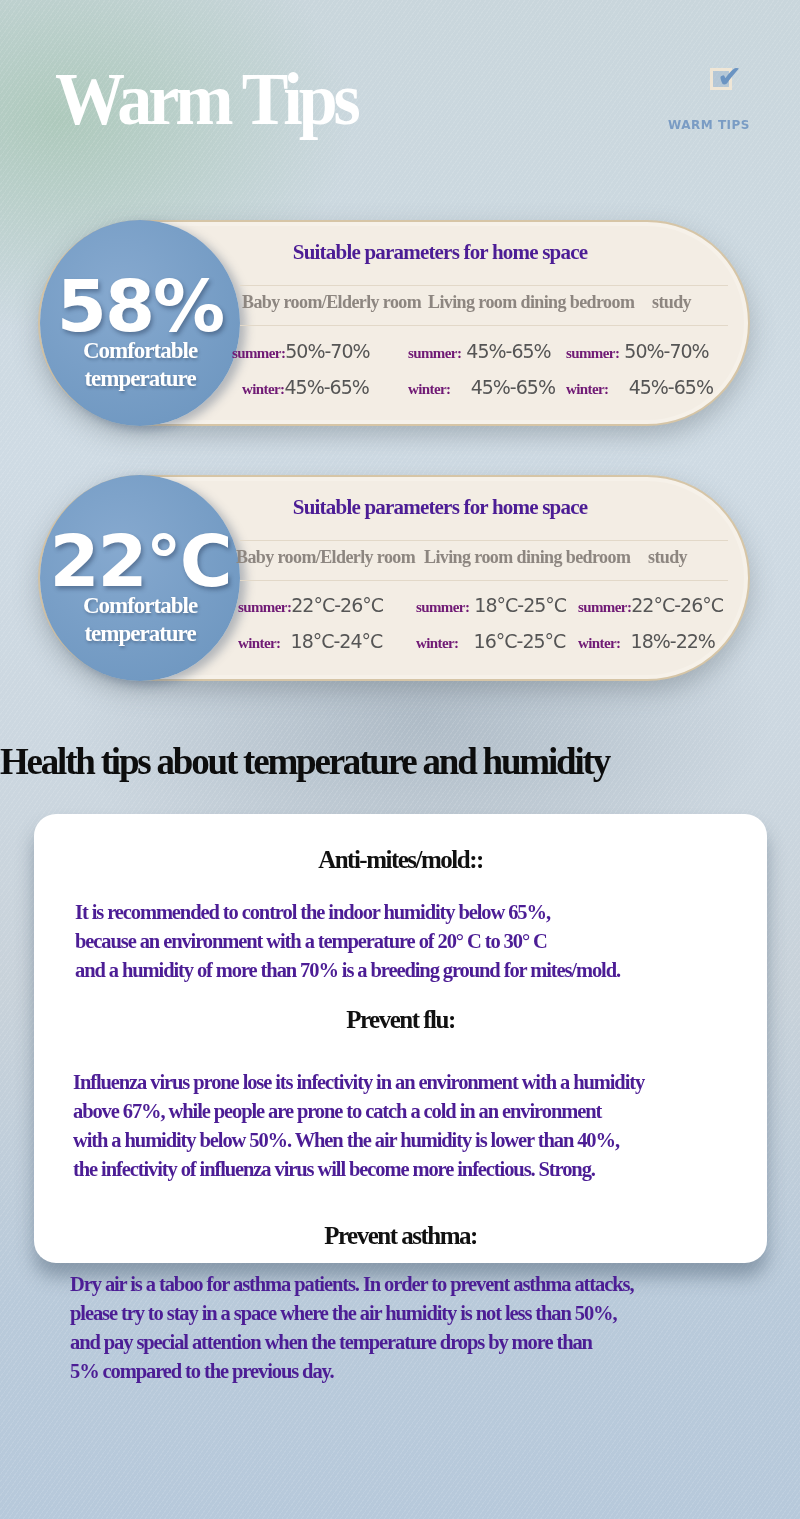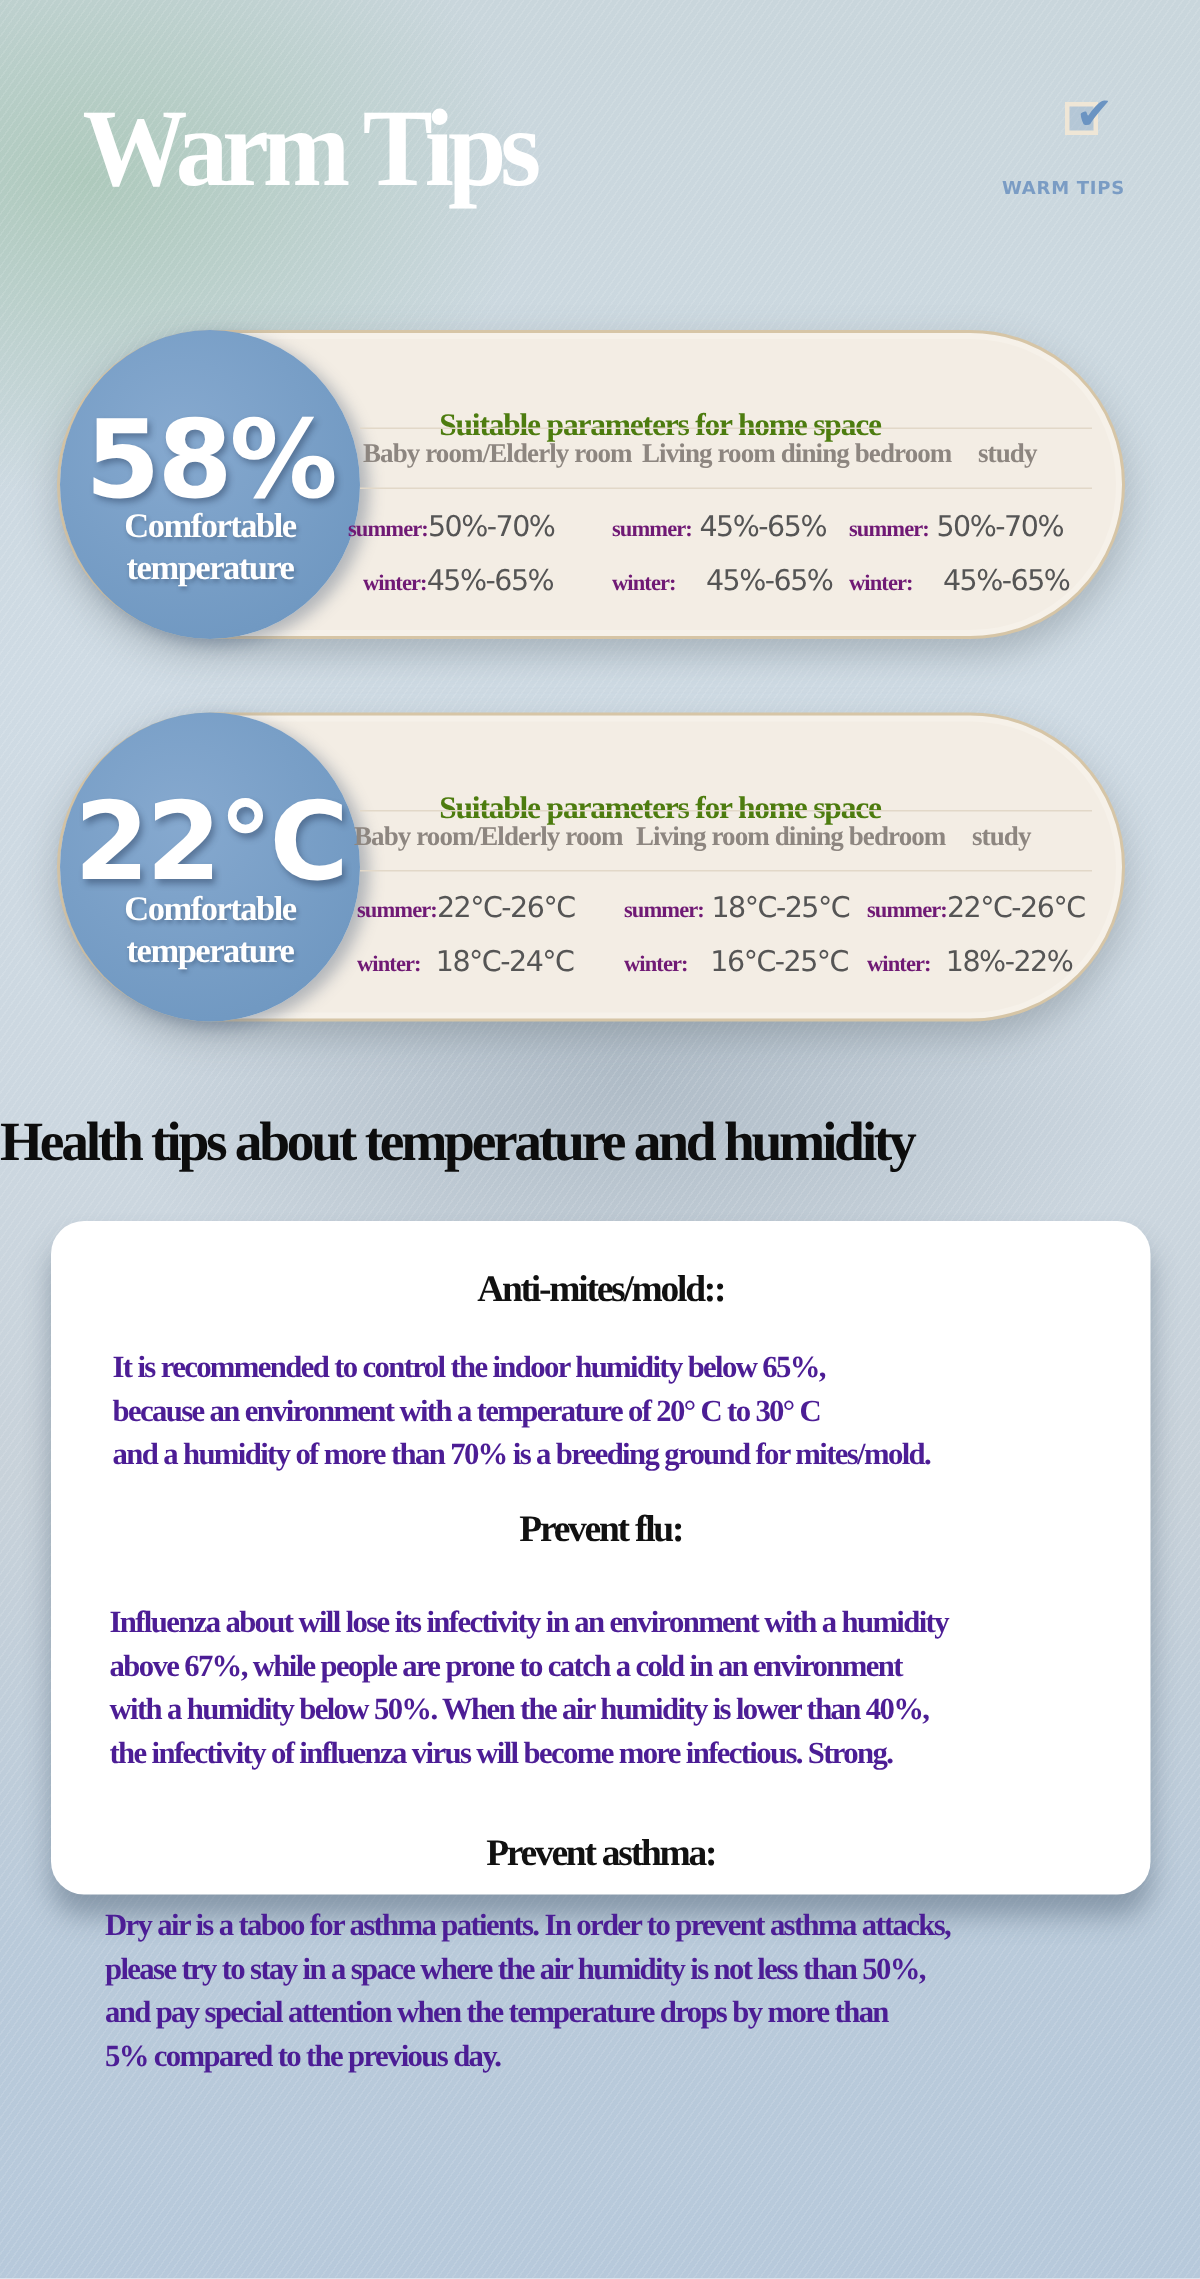--- a/index.html
+++ b/index.html
@@ -55,21 +55,21 @@
     margin-top: 55px; line-height: 62px; letter-spacing: -2px;
     text-shadow: 2px 3px 4px rgba(40,60,90,0.45);
   }
   .circle .sub {
     font-family: "Liberation Serif", serif; font-weight: bold; font-size: 23px;
     line-height: 28px; letter-spacing: -1px;
     text-shadow: 1px 2px 3px rgba(40,60,90,0.4);
   }
   .pill .heading {
     position: absolute; left: 230px; top: 18px; width: 340px; text-align: center;
-    font-weight: bold; font-size: 21px; color: #4d7c0f; letter-spacing: -0.8px; margin-top: 31px;
+    font-weight: bold; font-size: 21px; color: #4c1d95; letter-spacing: -0.8px;
   }
   .pill .rule { position: absolute; left: 200px; right: 20px; height: 1px; background: #e2d8c8; }
   .pill .rule.r1 { top: 63px; }
   .pill .rule.r2 { top: 103px; }
   .pill .col-h {
     position: absolute; top: 70px; font-size: 18px; font-weight: bold;
     color: #8d8680; letter-spacing: -0.6px; white-space: nowrap;
   }
   .pill .cell {
     position: absolute; font-size: 19px; color: #555; white-space: nowrap;
@@ -158,21 +158,21 @@
 <div class="card">
   <h3 style="top:32px">Anti-mites/mold::</h3>
   <p style="left:41px; top:84px">
     <span>It is recommended to control the indoor humidity below 65%,</span><br>
     <span>because an environment with a temperature of 20°  C to 30°  C</span><br>
     <span>and a humidity of more than 70% is a breeding ground for mites/mold.</span>
   </p>
 
   <h3 style="top:192px">Prevent flu:</h3>
   <p style="left:39px; top:254px">
-    <span>Influenza about will lose its infectivity in an environment with a humidity</span><br>
+    <span>Influenza virus prone lose its infectivity in an environment with a humidity</span><br>
     <span>above 67%, while people are prone to catch a cold in an environment</span><br>
     <span>with a humidity below 50%. When the air humidity is lower than 40%,</span><br>
     <span>the infectivity of influenza virus will become more infectious. Strong.</span>
   </p>
 
   <h3 style="top:408px">Prevent asthma:</h3>
   <p style="left:36px; top:456px">
     <span>Dry air is a taboo for asthma patients. In order to prevent asthma attacks,</span><br>
     <span>please try to stay in a space where the air humidity is not less than 50%,</span><br>
     <span>and pay special attention when the temperature drops by more than</span><br>

